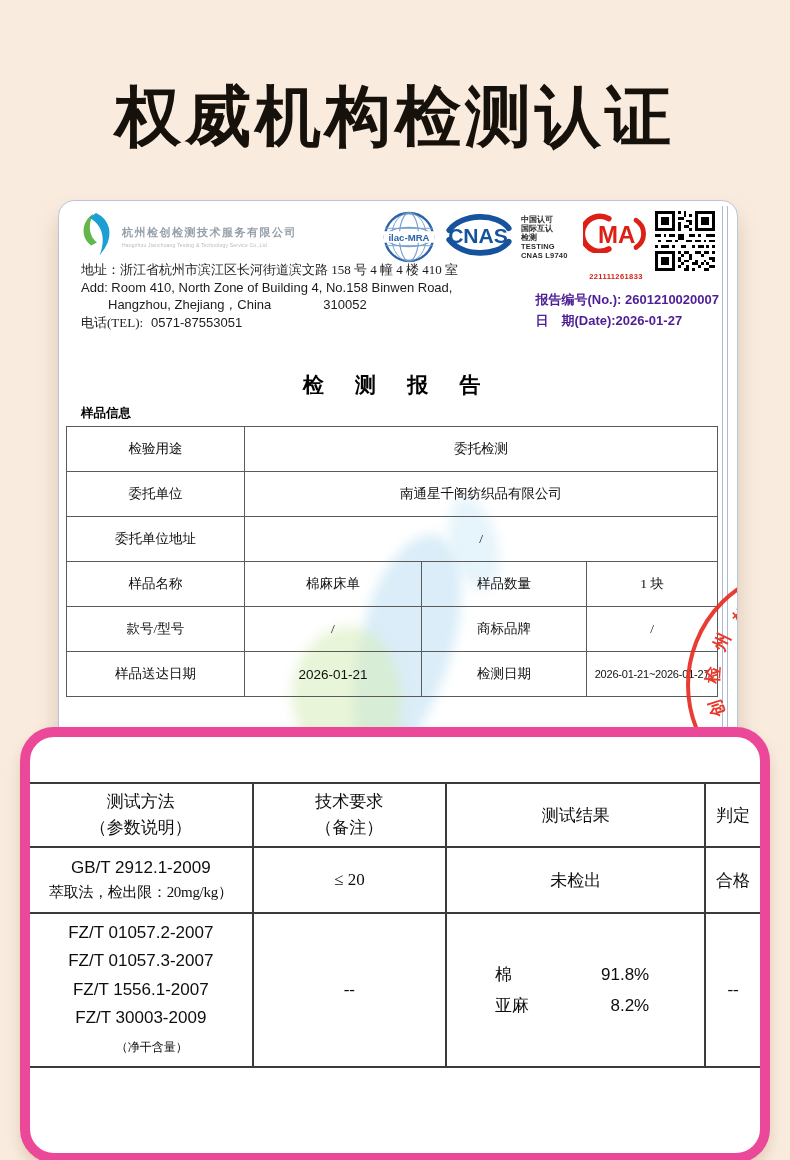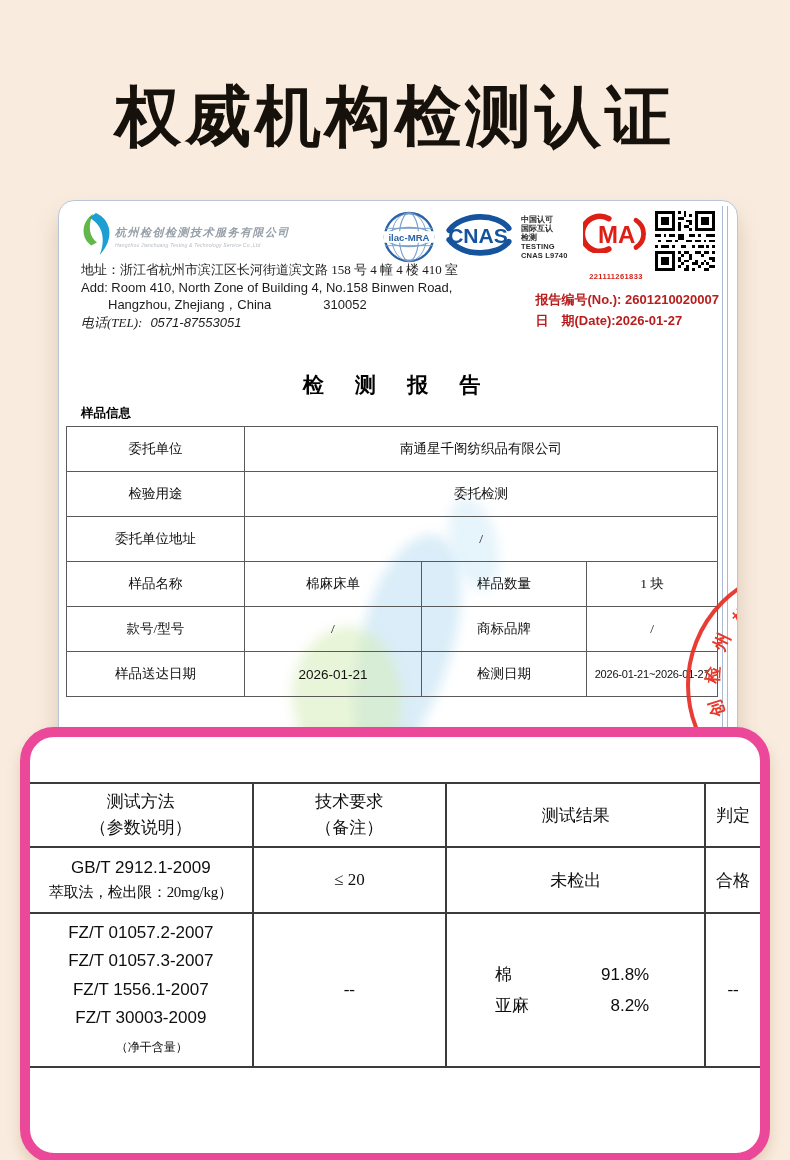--- a/index.html
+++ b/index.html
@@ -10,41 +10,41 @@
 
   
   .document{position:absolute;left:58px;top:200px;width:678px;height:902px;
     background:#fff;border:1px solid #b9c6d8;border-radius:16px;overflow:hidden;
     box-shadow:0 14px 22px rgba(150,115,80,.30);}
   .page-line{position:absolute;top:5px;bottom:5px;width:1px;background:#a9bcd4;}
   .page-line.l1{right:9px;}  .page-line.l2{right:14px;}
 
   
   .doc-header{position:absolute;left:18px;top:10px;right:22px;display:flex;align-items:flex-start;}
-  .lab-names{padding-top:14px;font-style:italic;}
+  .lab-names{margin-left:7px;padding-top:14px;}
   .lab-name-cn{font-size:11px;color:#97a0aa;letter-spacing:1.5px;font-weight:bold;}
   .lab-name-en{font-size:5px;color:#b4bbc3;margin-top:2px;letter-spacing:.2px;}
   .badges{margin-left:auto;display:flex;align-items:flex-start;gap:6px;}
   .accr-block{width:56px;padding-top:4px;line-height:9px;}
   .accr-cn{font-size:8px;font-weight:bold;color:#2b2b2b;}
   .accr-en{font-size:7.5px;font-weight:bold;color:#2b2b2b;letter-spacing:.2px;}
   .cma-wrap{padding-top:2px;text-align:center;}
   .cma-number{font-size:7.5px;font-weight:bold;color:#d41e14;letter-spacing:.4px;margin-top:15px;}
 
   
   .address-row{position:absolute;left:22px;top:60px;right:18px;display:flex;}
   .addr-left{font-size:13px;line-height:17.5px;color:#1c1c1c;}
   .addr-cn{font-family:"Liberation Serif",serif;}
   .addr-en{font-family:"Liberation Sans",sans-serif;}
   .addr-en.ind{padding-left:27px;}
   .postcode{margin-left:52px;}
-  .tel-line{font-family:"Liberation Serif",serif;font-style:italic;}
+  .tel-line{font-family:"Liberation Serif",serif;}
   .tel-line .num{font-family:"Liberation Sans",sans-serif;margin-left:8px;}
   .addr-right{margin-left:auto;padding-top:28px;font-size:13px;font-weight:bold;
-    line-height:21px;color:#b91c1c;white-space:nowrap;}
+    line-height:21px;color:#4c1d95;white-space:nowrap;}
 
   .doc-title{position:absolute;top:170px;left:0;width:100%;text-align:center;
     font-family:"Liberation Serif",serif;font-size:21px;font-weight:bold;
     letter-spacing:13px;color:#000;}
   .section-label{position:absolute;left:22px;top:204px;font-family:"Liberation Serif",serif;
     font-size:12.5px;font-weight:bold;color:#000;}
 
   
   .info-table{position:absolute;left:7px;top:225px;width:651px;border-collapse:collapse;
     table-layout:fixed;z-index:2;}
@@ -244,26 +244,26 @@
 
   <table class="info-table">
     <colgroup>
         <col style="width:178px">
         <col style="width:177px">
         <col style="width:165px">
         <col style="width:131px">
       </colgroup>
     <tbody>
       <tr>
+        <td>检验用途</td>
+        <td colspan="3">委托检测</td>
+      </tr>
+      <tr>
         <td>委托单位</td>
         <td colspan="3">南通星千阁纺织品有限公司</td>
-      </tr>
-      <tr>
-        <td>检验用途</td>
-        <td colspan="3">委托检测</td>
       </tr>
       <tr>
         <td>委托单位地址</td>
         <td colspan="3">/</td>
       </tr>
       <tr>
         <td>样品名称</td>
         <td>棉麻床单</td>
         <td>样品数量</td>
         <td>1 块</td>

